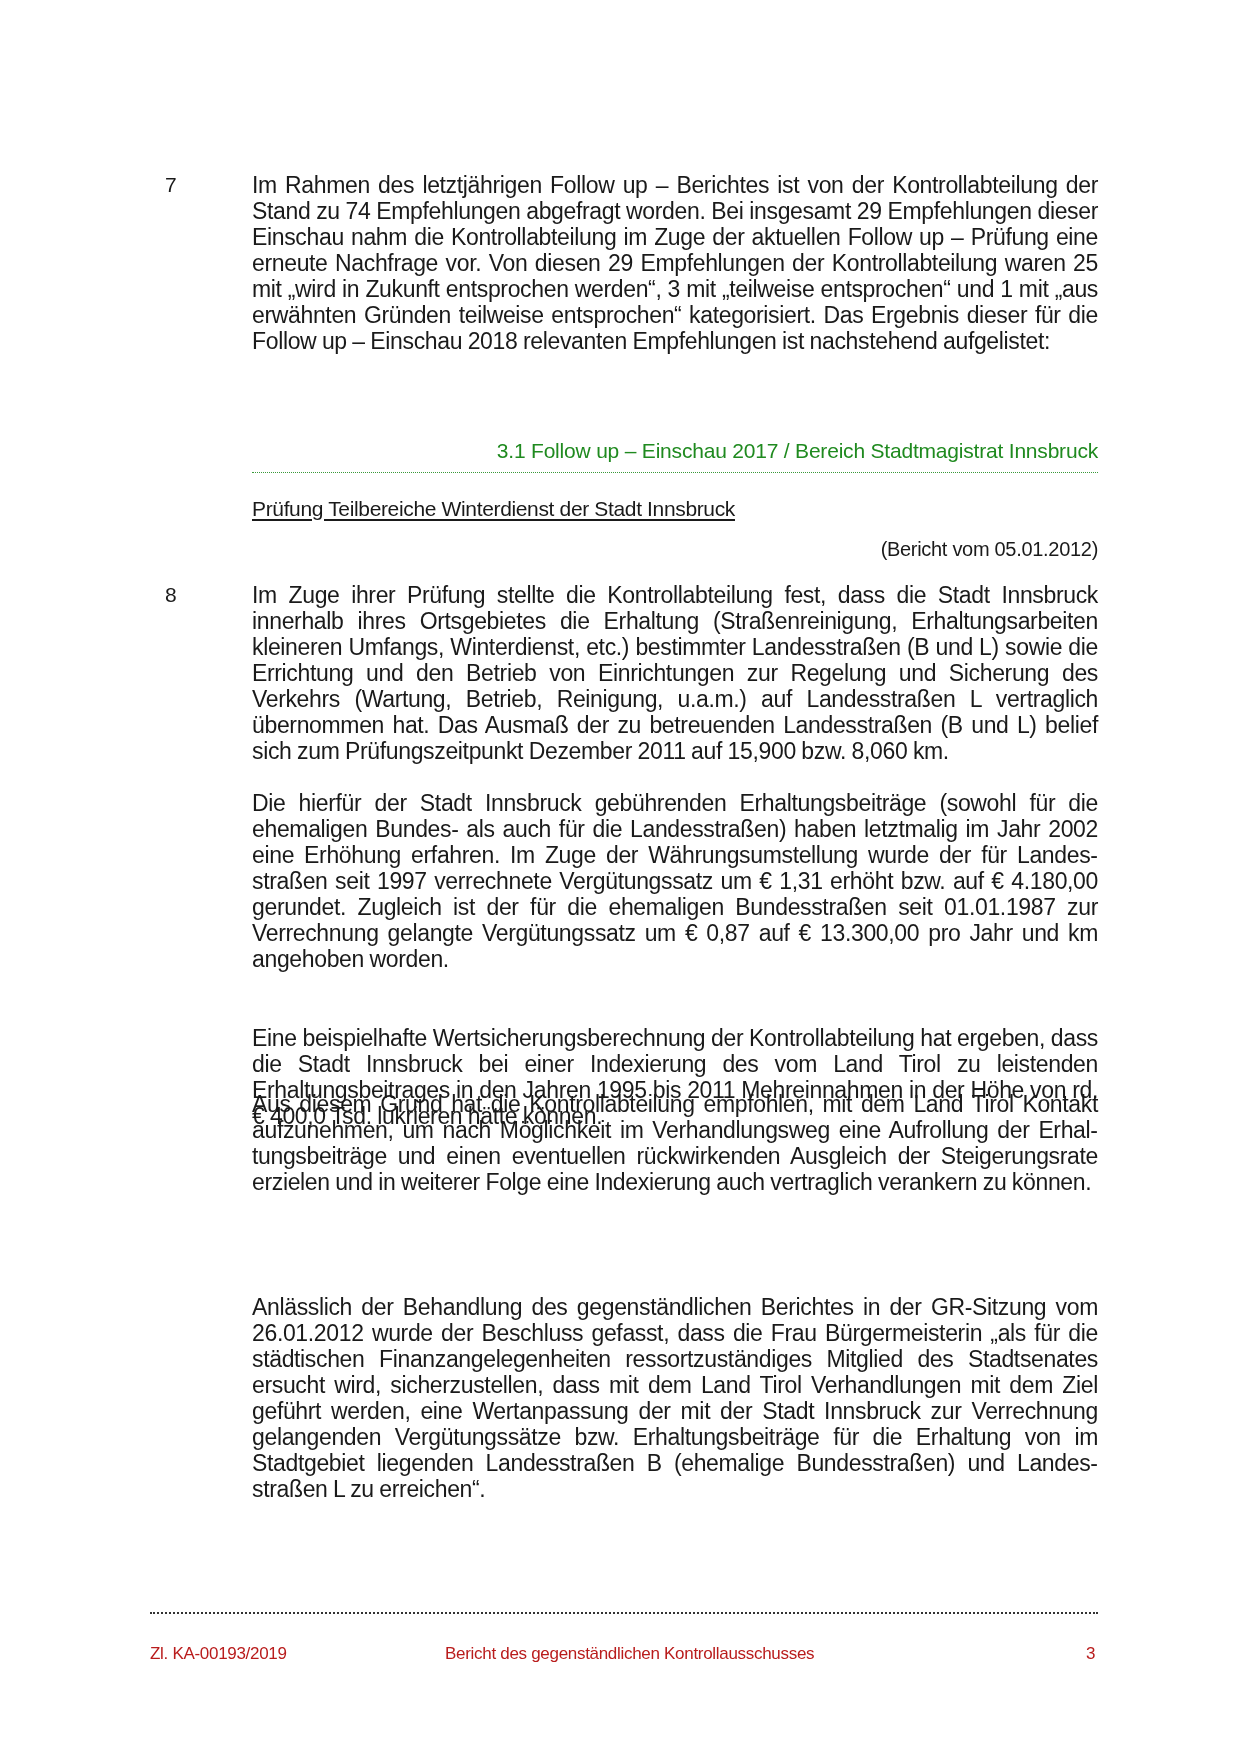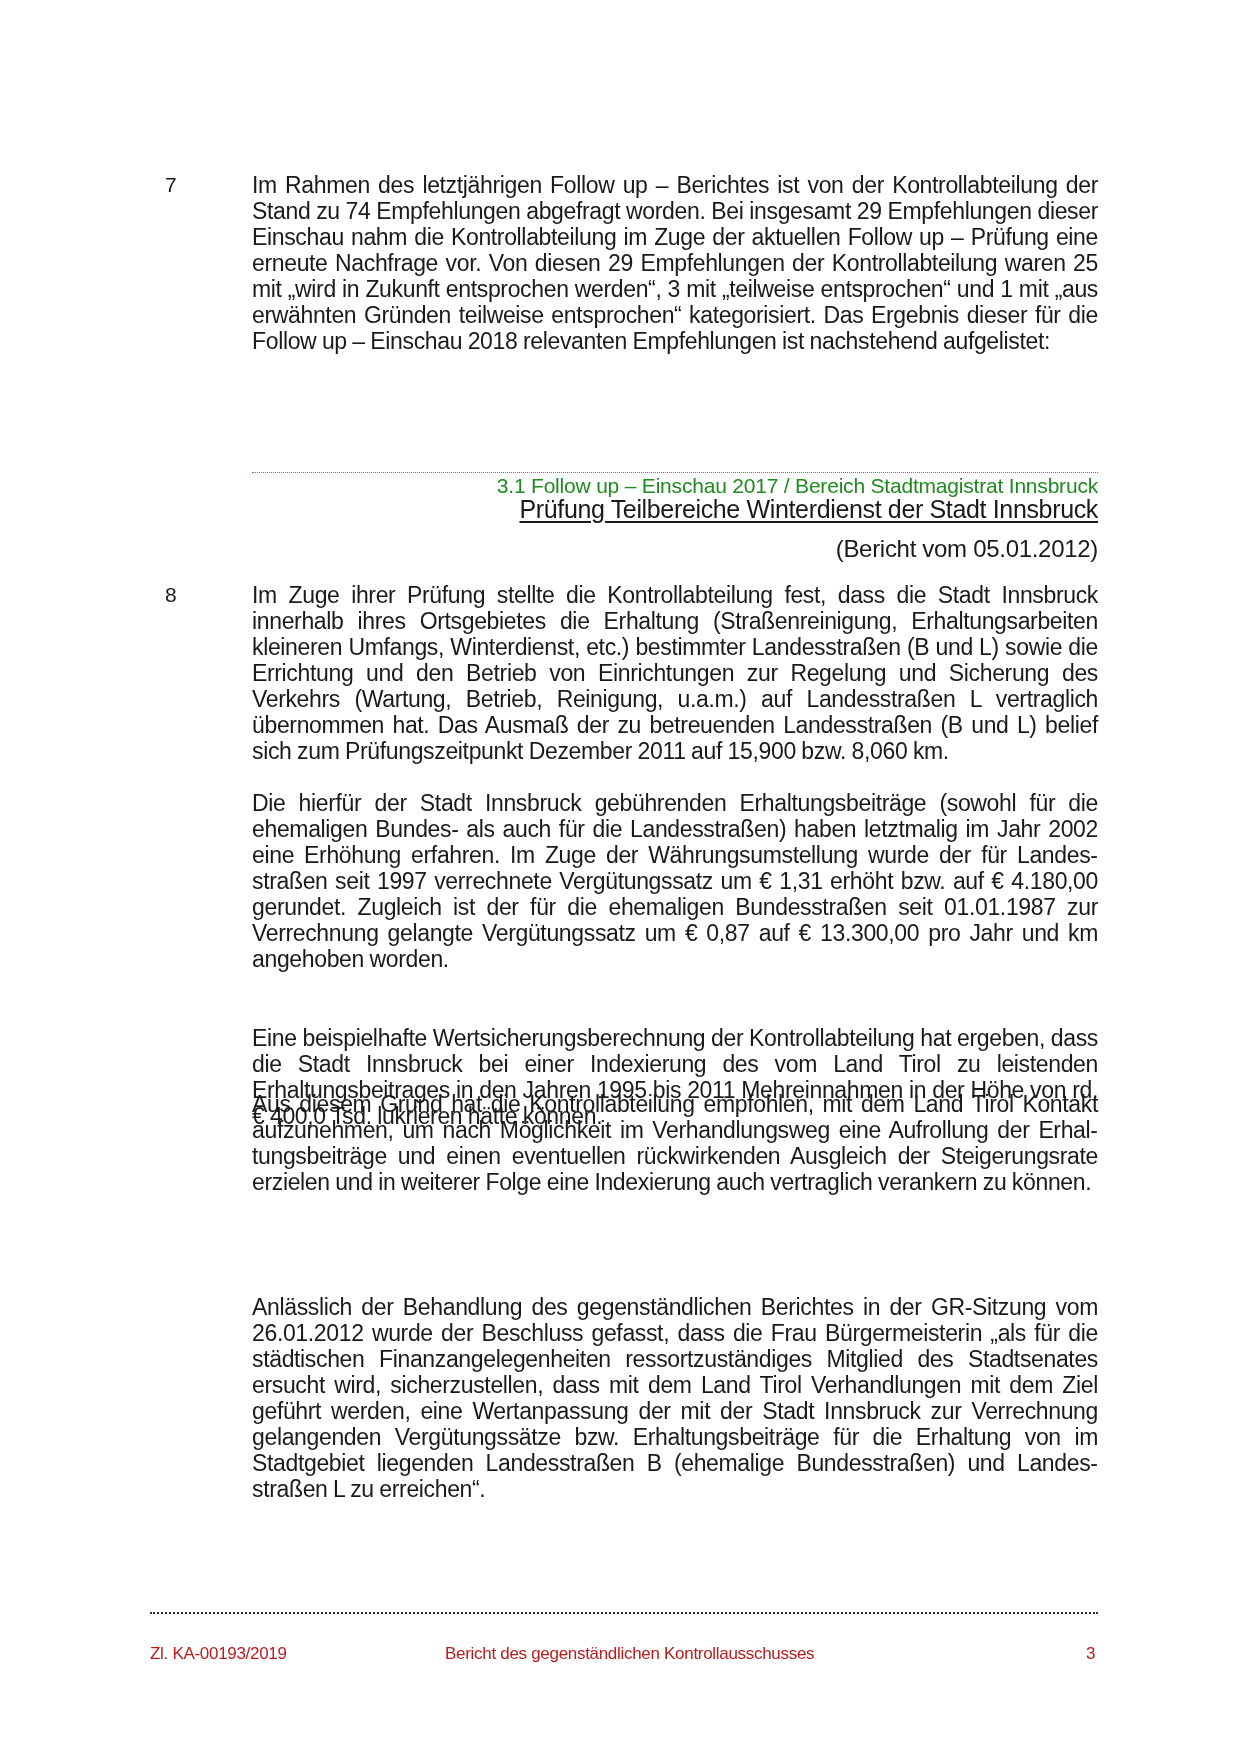--- a/index.html
+++ b/index.html
@@ -35,49 +35,47 @@
     .section-heading {
       position: absolute;
       left: 252px;
       width: 846px;
       top: 438px;
       text-align: right;
       font-size: 21px;
       line-height: 26px;
       color: #1f8a1f;
       letter-spacing: -0.2px;
-      margin-top: 35px;
     }
     .section-rule {
       position: absolute;
       left: 252px;
       width: 846px;
       top: 472px;
       height: 0;
       border-top: 1px dotted #3a9a3a;
     }
     .sub-heading {
       position: absolute;
       left: 252px;
       width: 846px;
       top: 496px;
-      text-align: right;
-      font-size: 25px;
+      font-size: 21px;
       line-height: 26px;
       text-decoration: underline;
       text-underline-offset: 3px;
       letter-spacing: -0.35px;
     }
     .report-date {
       position: absolute;
       left: 252px;
       width: 846px;
       top: 537px;
       text-align: right;
-      font-size: 24px;
+      font-size: 20px;
       line-height: 24px;
       letter-spacing: -0.3px;
     }
     .footer-rule {
       position: absolute;
       left: 150px;
       width: 948px;
       top: 1612px;
       height: 0;
       border-top: 2px dotted #333333;

